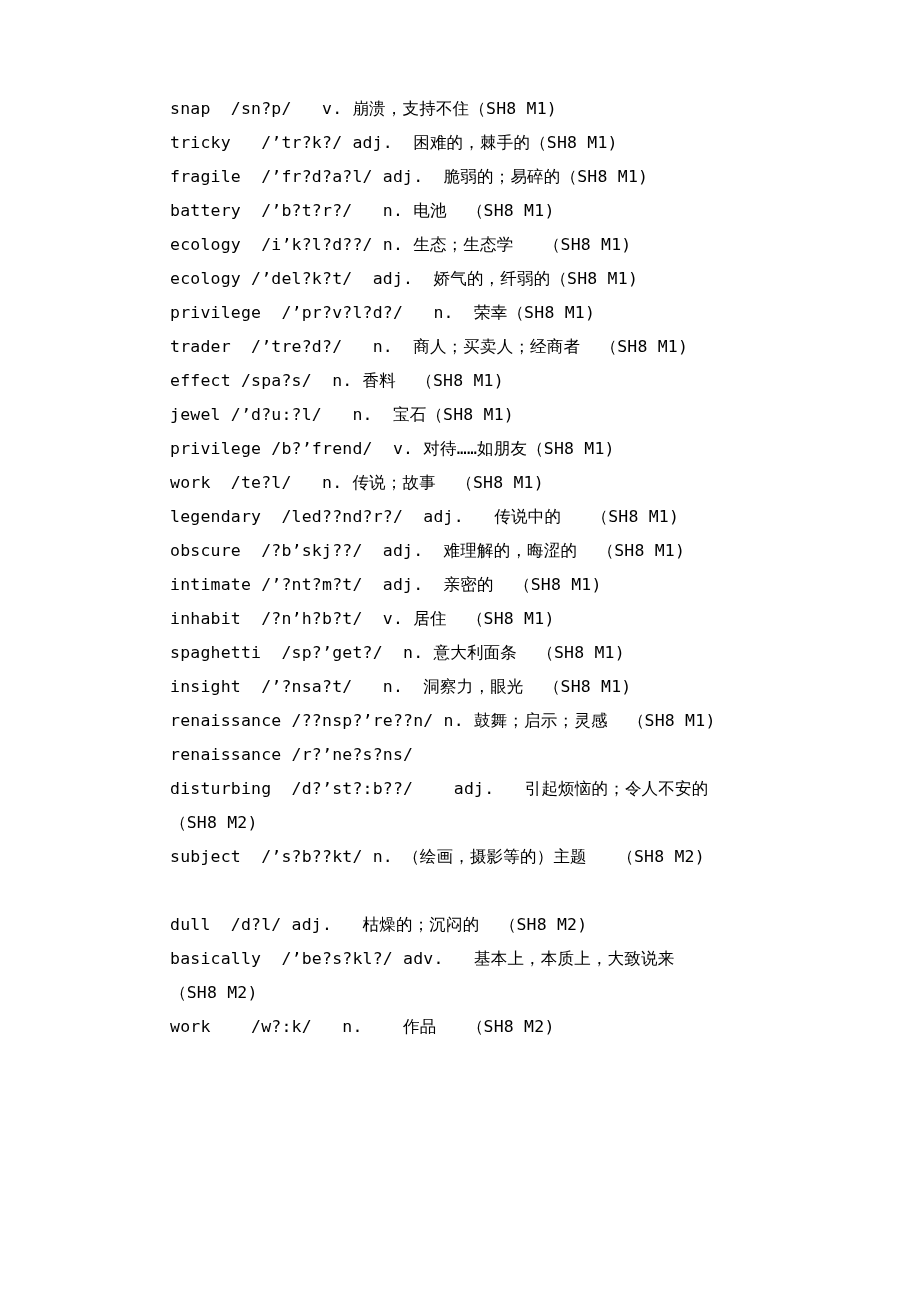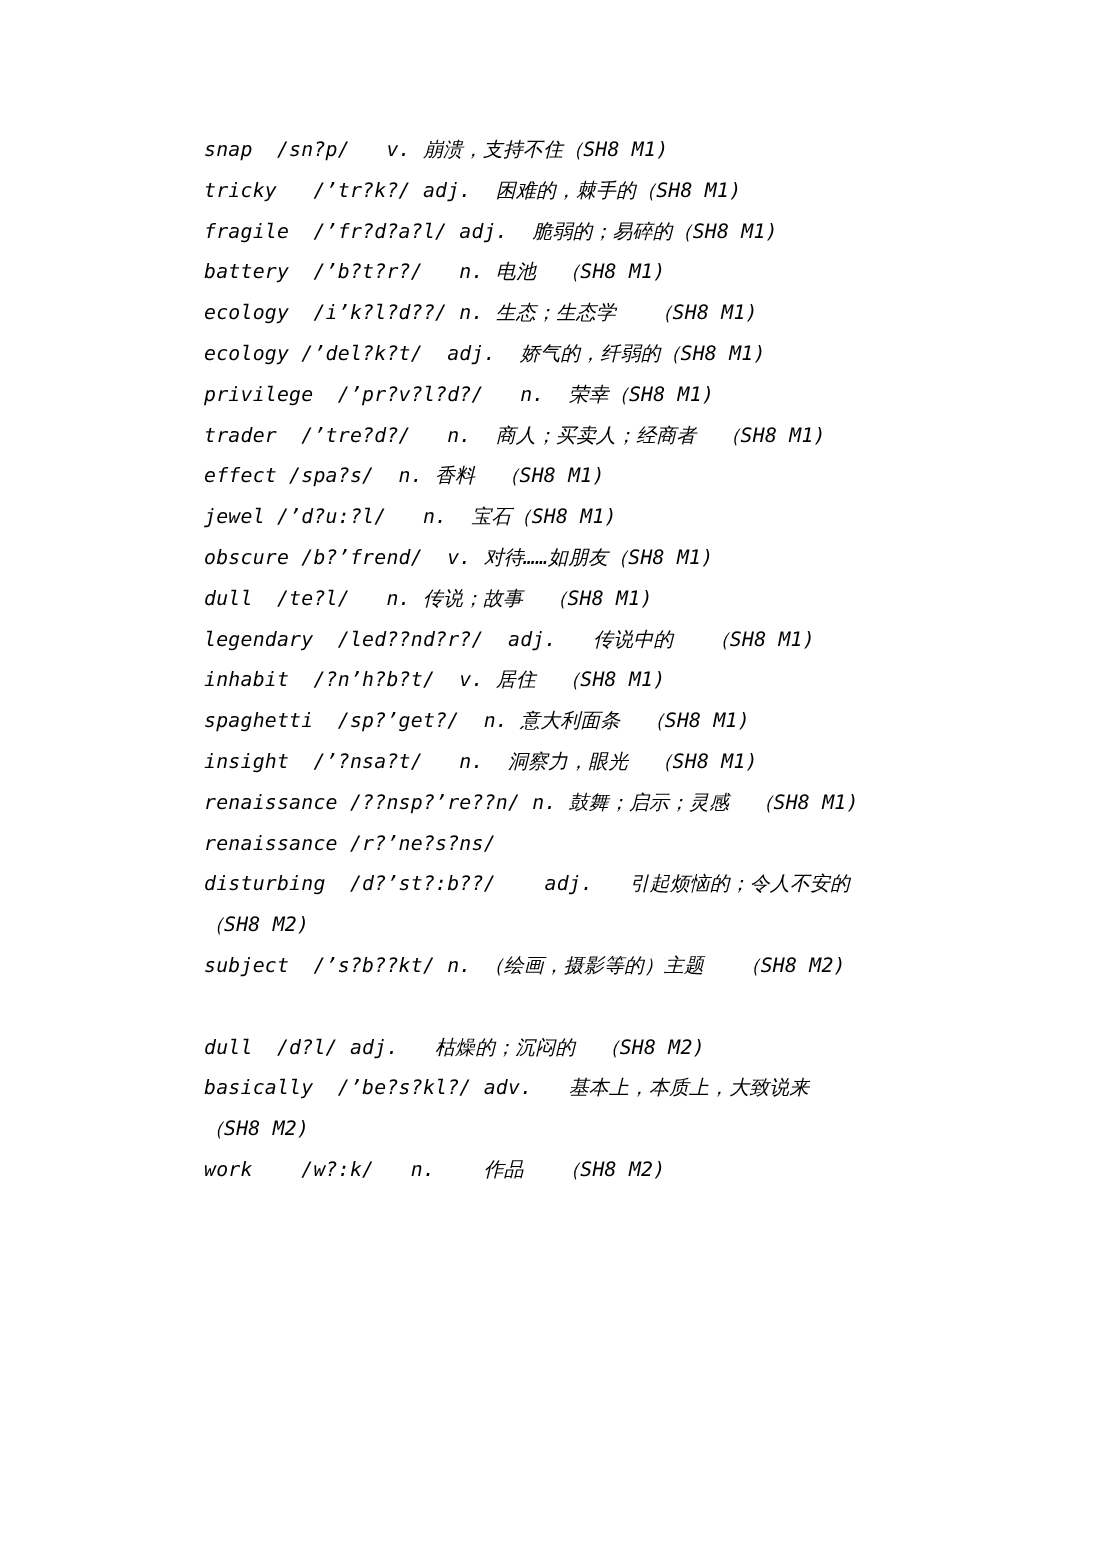--- a/index.html
+++ b/index.html
@@ -21,23 +21,22 @@
     position: absolute;
     left: 0;
     top: 0;
     width: 920px;
     height: 1302px;
     background: #ffffff;
   }
   .content {
     position: absolute;
     left: 170px;
-    top: 108px;
+    top: 92px;
     width: 700px;
-    font-style: italic;
   }
   .entry {
     font-size: 16.5px;
     line-height: 34px;
     white-space: pre-wrap;
     word-break: keep-all;
     letter-spacing: 0.2px;
   }
   .spacer-line {
     height: 34px;
@@ -57,23 +56,25 @@
       <div class="entry"><span>snap  /sn?p/   v. 崩溃，支持不住（SH8 M1)</span></div>
       <div class="entry"><span>tricky   /’tr?k?/ adj.  困难的，棘手的（SH8 M1)</span></div>
       <div class="entry"><span>fragile  /’fr?d?a?l/ adj.  脆弱的；易碎的（SH8 M1)</span></div>
       <div class="entry"><span>battery  /’b?t?r?/   n. 电池  （SH8 M1)</span></div>
       <div class="entry"><span>ecology  /i’k?l?d??/ n. 生态；生态学   （SH8 M1)</span></div>
       <div class="entry"><span>ecology /’del?k?t/  adj.  娇气的，纤弱的（SH8 M1)</span></div>
       <div class="entry"><span>privilege  /’pr?v?l?d?/   n.  荣幸（SH8 M1)</span></div>
       <div class="entry"><span>trader  /’tre?d?/   n.  商人；买卖人；经商者  （SH8 M1)</span></div>
       <div class="entry"><span>effect /spa?s/  n. 香料  （SH8 M1)</span></div>
       <div class="entry"><span>jewel /’d?u:?l/   n.  宝石（SH8 M1)</span></div>
-      <div class="entry"><span>obscure /b?’frend/  v. 对待……如朋友（SH8 M1)</span></div>
-      <div class="entry"><span>dull  /te?l/   n. 传说；故事  （SH8 M1)</span></div>
+      <div class="entry"><span>privilege /b?’frend/  v. 对待……如朋友（SH8 M1)</span></div>
+      <div class="entry"><span>work  /te?l/   n. 传说；故事  （SH8 M1)</span></div>
       <div class="entry"><span>legendary  /led??nd?r?/  adj.   传说中的   （SH8 M1)</span></div>
+      <div class="entry"><span>obscure  /?b’skj??/  adj.  难理解的，晦涩的  （SH8 M1)</span></div>
+      <div class="entry"><span>intimate /’?nt?m?t/  adj.  亲密的  （SH8 M1)</span></div>
       <div class="entry"><span>inhabit  /?n’h?b?t/  v. 居住  （SH8 M1)</span></div>
       <div class="entry"><span>spaghetti  /sp?’get?/  n. 意大利面条  （SH8 M1)</span></div>
       <div class="entry"><span>insight  /’?nsa?t/   n.  洞察力，眼光  （SH8 M1)</span></div>
       <div class="entry"><span>renaissance /??nsp?’re??n/ n. 鼓舞；启示；灵感  （SH8 M1)</span></div>
       <div class="entry"><span>renaissance /r?’ne?s?ns/</span></div>
       <div class="entry"><span>disturbing  /d?’st?:b??/    adj.   引起烦恼的；令人不安的</span><span class="cont">（SH8 M2)</span></div>
       <div class="entry"><span>subject  /’s?b??kt/ n. （绘画，摄影等的）主题   （SH8 M2)</span></div>
       <div class="entry spacer-line">&nbsp;</div>
       <div class="entry"><span>dull  /d?l/ adj.   枯燥的；沉闷的  （SH8 M2)</span></div>
       <div class="entry"><span>basically  /’be?s?kl?/ adv.   基本上，本质上，大致说来</span><span class="cont">（SH8 M2)</span></div>

